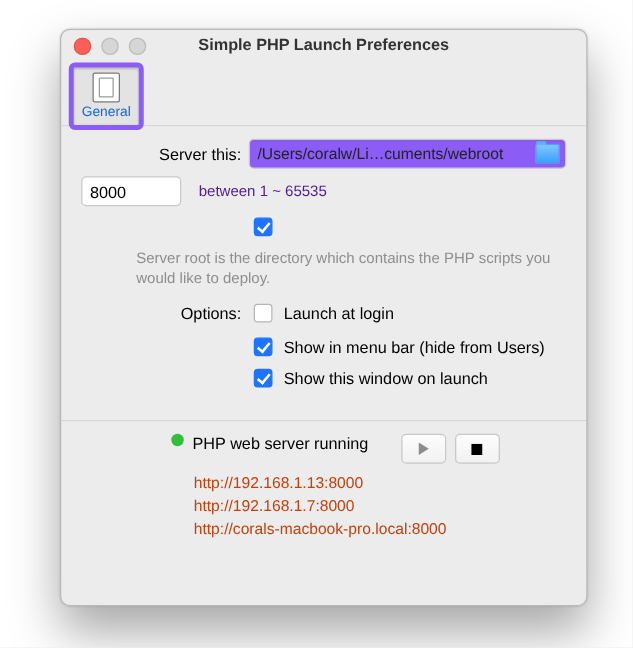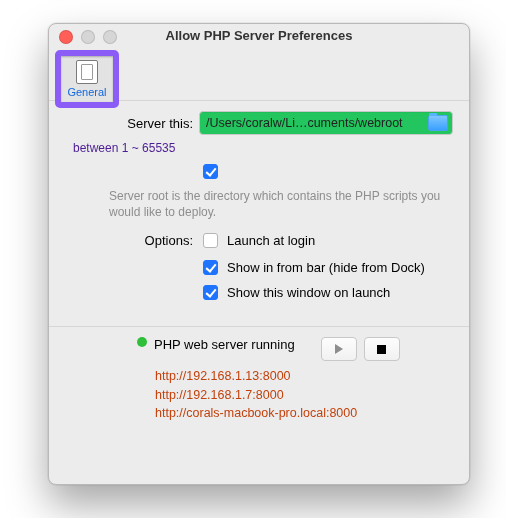--- a/index.html
+++ b/index.html
@@ -11,29 +11,29 @@
     overflow:hidden;
   }
   .titlebar{height:24px;display:flex;align-items:center;position:relative;}
   .tlights{position:absolute;left:10px;top:6px;display:flex;gap:8px;}
   .tl{width:12px;height:12px;border-radius:50%;border:1px solid rgba(0,0,0,.12);}
   .tl.red{background:#ff5f57;}
   .tl.grey{background:#d6d6d6;}
   .title{flex:1;text-align:center;font-weight:600;font-size:13px;color:#333;line-height:24px;}
   .toolbar{height:52px;border-bottom:1px solid #d6d6d6;padding:0 6px;display:flex;}
   .toolbtn{width:52px;height:46px;margin-top:2px;border-radius:5px;background:#e3e3e3;
-    box-shadow:inset 0 1px 2px rgba(0,0,0,.25);border:6px solid #8b5cf6;text-align:center;
+    box-shadow:inset 0 1px 2px rgba(0,0,0,.25);border:4px solid #8b5cf6;text-align:center;
     display:flex;flex-direction:column;align-items:center;justify-content:center;gap:2px;cursor:default;}
   .toolbtn .glyph{width:20px;height:22px;border:1.5px solid #7a7a7a;border-radius:2px;background:#fff;position:relative;}
   .toolbtn .glyph::after{content:"";position:absolute;left:4px;right:4px;top:3px;bottom:3px;border:1px solid #9a9a9a;border-radius:1px;}
   .toolbtn .lbl{font-size:11px;color:#1068e0;}
   .body{padding:10px 16px 14px 16px;}
   .row{display:flex;align-items:center;margin-bottom:6px;gap:6px;}
   .lab{width:128px;text-align:right;color:#000;}
-  .pathfield{flex:1;height:22px;background:#22c55e;border:1px solid #c9c9c9;border-radius:4px;
+  .pathfield{flex:1;height:22px;background:#8b5cf6;border:1px solid #c9c9c9;border-radius:4px;
     box-shadow:inset 0 1px 0 rgba(0,0,0,.04);display:flex;align-items:center;padding:0 4px 0 6px;font-size:12.5px;color:#222;}
   .pathfield .folder{width:18px;height:14px;margin-left:4px;border-radius:2px;position:relative;flex:0 0 auto;
     background:linear-gradient(#7fc6ff,#3aa0ff);border:1px solid #4aa3ef;}
   .pathfield .folder::before{content:"";position:absolute;top:-3px;left:0;width:8px;height:3px;background:#59b2ff;border-radius:1px 1px 0 0;}
   .portfield{width:66px;height:22px;background:#fff;border:1px solid #c9c9c9;border-radius:4px;padding:0 6px;font:inherit;font-size:13px;}
   .hint{color:#4c1d95;font-size:12px;margin-left:8px;}
   .chk{display:flex;align-items:center;gap:6px;margin-left:134px;margin-bottom:4px;}
   input.mac[type=checkbox]{appearance:none;-webkit-appearance:none;width:15px;height:15px;border-radius:3px;
     border:1px solid #b5b5b5;background:#fff;position:relative;cursor:default;flex:0 0 auto;}
   input.mac[type=checkbox]:checked{background:#1e74ff;border-color:#1e74ff;}
@@ -56,58 +56,59 @@
 
 <div class="stage">
   <div class="window">
 
     <div class="titlebar">
       <div class="tlights">
         <div class="tl red"></div>
         <div class="tl grey"></div>
         <div class="tl grey"></div>
       </div>
-      <div class="title">Allow PHP Server Preferences</div>
+      <div class="title">Simple PHP Launch Preferences</div>
     </div>
 
     <div class="toolbar">
       <div class="toolbtn">
         <div class="glyph"></div>
         <div class="lbl">General</div>
       </div>
     </div>
 
     <div class="body">
 
       <div class="row">
         <div class="lab">Server this:</div>
         <div class="pathfield">
           <span style="flex:1;white-space:nowrap;overflow:hidden;">/Users/coralw/Li…cuments/webroot</span>
           <span class="folder"></span>
         </div>
       </div>
 
       <div class="row">
+        <input class="portfield" value="8000" style="">
         <span class="hint">between 1 ~ 65535</span>
       </div>
 
       <div class="chk">
         <input type="checkbox" class="mac" checked="" style="">
       </div>
 
       <div class="help">Server root is the directory which contains the PHP scripts you would like to deploy.</div>
 
       <div class="row">
         <div class="lab">Options:</div>
         <input type="checkbox" class="mac" style="">
         <span>Launch at login</span>
       </div>
       <div class="chk">
         <input type="checkbox" class="mac" checked="" style="">
-        <span>Show in from bar (hide from Dock)</span>
+        <span>Show in menu bar (hide from Users)</span>
       </div>
       <div class="chk" style="margin-bottom:23px;">
         <input type="checkbox" class="mac" checked="" style="">
         <span>Show this window on launch</span>
       </div>
 
       <div class="sep"></div>
 
       <div class="status">
         <div class="statusrow">

